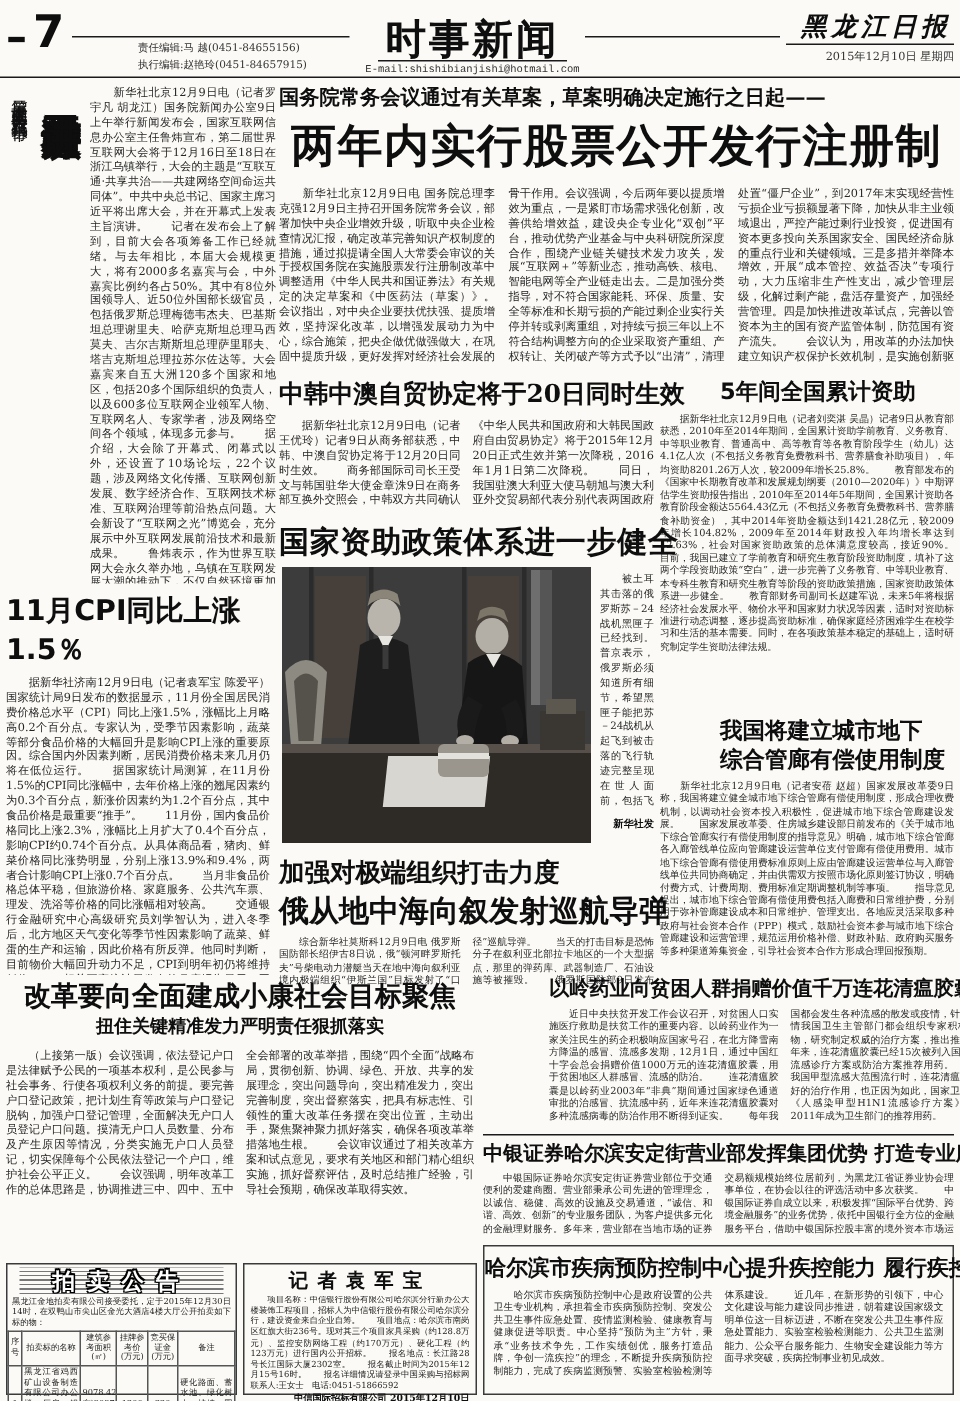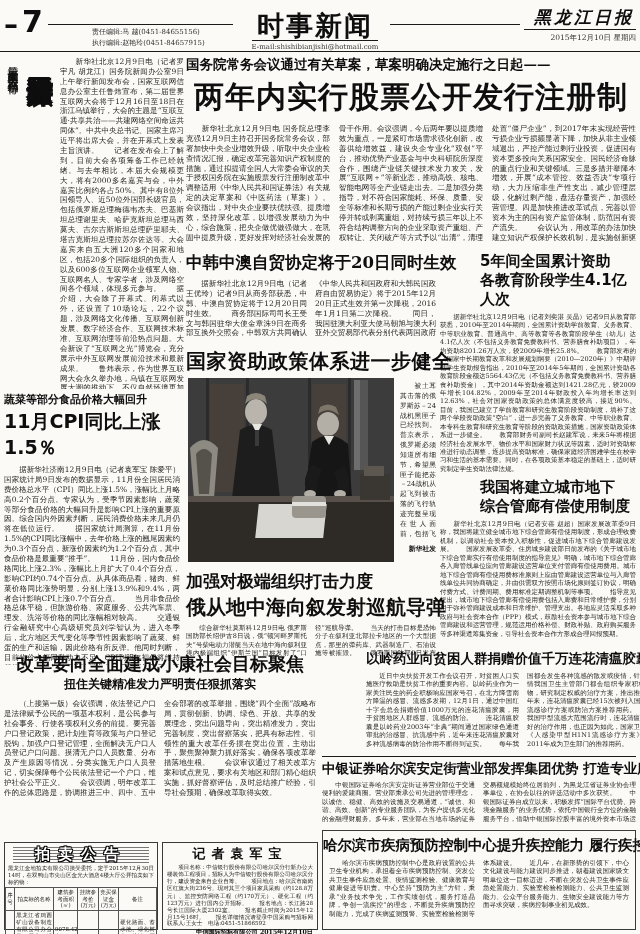--- a/index.html
+++ b/index.html
@@ -32,54 +32,52 @@
   <div class="abs" style="left:0;top:0;width:640px;height:52px;">
     <span class="abs hl" style="left:4px;top:8px;font-size:28px;">–</span>
     <span class="abs hl" style="left:22px;top:4px;font-size:30px;">7</span>
     <div class="abs rule" style="left:48px;top:24px;width:185px;height:1px;"></div>
     <div class="abs" style="left:92px;top:27px;font-size:7px;line-height:1.5;color:#333;">
       <div>责任编辑:马 越(0451-84655156)</div>
       <div>执行编辑:赵艳玲(0451-84657915)</div>
     </div>
     <div class="abs serifhl ctr" style="left:245px;top:8px;width:140px;font-size:27px;letter-spacing:2px;">时事新闻</div>
     <div class="abs rule" style="left:252px;top:40px;width:126px;height:1px;"></div>
-    <div class="abs ctr" style="left:235px;top:43px;width:160px;font-size:7px;color:#333;">E-mail:shishibianjishi@hotmail.com</div>
+    <div class="abs ctr" style="left:235px;top:43px;width:160px;font-size:7px;color:#333;font-family:Liberation Mono, monospace;">E-mail:shishibianjishi@hotmail.com</div>
     <div class="abs rule" style="left:390px;top:24px;width:130px;height:1px;"></div>
     <div class="abs serifhl" style="left:528px;top:6px;width:106px;font-size:17px;font-style:italic;letter-spacing:3px;text-align:right;">黑龙江日报</div>
     <div class="abs rule" style="left:524px;top:29px;width:112px;height:1px;"></div>
     <div class="abs" style="left:524px;top:33px;width:112px;font-size:7.5px;color:#333;text-align:right;">2015年12月10日 星期四</div>
     <div class="abs rule" style="left:0;top:51px;width:640px;height:1px;"></div>
   </div>
 
   <div class="abs" style="left:4px;top:56px;width:178px;height:334px;">
     <div class="abs vert" style="left:0;top:2px;height:330px;font-size:11px;letter-spacing:1px;color:#111;">第二届世界互联网大会十六日在乌镇举行</div>
     <div class="abs vert hl" style="left:18px;top:0;height:334px;font-size:27px;">习近平将出席并发表演讲</div>
     <div class="abs bt" style="left:56px;top:1px;width:124px;height:332px;">　　新华社北京12月9日电（记者罗宇凡 胡龙江）国务院新闻办公室9日上午举行新闻发布会，国家互联网信息办公室主任鲁炜宣布，第二届世界互联网大会将于12月16日至18日在浙江乌镇举行，大会的主题是“互联互通·共享共治——共建网络空间命运共同体”。中共中央总书记、国家主席习近平将出席大会，并在开幕式上发表主旨演讲。　　记者在发布会上了解到，目前大会各项筹备工作已经就绪。与去年相比，本届大会规模更大，将有2000多名嘉宾与会，中外嘉宾比例约各占50%。其中有8位外国领导人、近50位外国部长级官员，包括俄罗斯总理梅德韦杰夫、巴基斯坦总理谢里夫、哈萨克斯坦总理马西莫夫、吉尔吉斯斯坦总理萨里耶夫、塔吉克斯坦总理拉苏尔佐达等。大会嘉宾来自五大洲120多个国家和地区，包括20多个国际组织的负责人，以及600多位互联网企业领军人物、互联网名人、专家学者，涉及网络空间各个领域，体现多元参与。　　据介绍，大会除了开幕式、闭幕式以外，还设置了10场论坛，22个议题，涉及网络文化传播、互联网创新发展、数字经济合作、互联网技术标准、互联网治理等前沿热点问题。大会新设了“互联网之光”博览会，充分展示中外互联网发展前沿技术和最新成果。　　鲁炜表示，作为世界互联网大会永久举办地，乌镇在互联网发展大潮的推动下，不仅自然环境更加生态美、人文积淀更加醇厚，而且网络化、智能化、智慧化的水平全面提升。</div>
   </div>
 
   <div class="abs" style="left:4px;top:392px;width:176px;height:254px;">
-    <div class="hl" style="font-size:11px;">蔬菜等部分食品价格大幅回升</div>
     <div class="hl" style="font-size:19px;margin-top:2px;">11月CPI同比上涨1.5％</div>
     <div class="bt" style="margin-top:4px;height:200px;">　　据新华社济南12月9日电（记者袁军宝 陈爱平）国家统计局9日发布的数据显示，11月份全国居民消费价格总水平（CPI）同比上涨1.5%，涨幅比上月略高0.2个百分点。专家认为，受季节因素影响，蔬菜等部分食品价格的大幅回升是影响CPI上涨的重要原因。综合国内外因素判断，居民消费价格未来几月仍将在低位运行。　　据国家统计局测算，在11月份1.5%的CPI同比涨幅中，去年价格上涨的翘尾因素约为0.3个百分点，新涨价因素约为1.2个百分点，其中食品价格是最重要“推手”。　　11月份，国内食品价格同比上涨2.3%，涨幅比上月扩大了0.4个百分点，影响CPI约0.74个百分点。从具体商品看，猪肉、鲜菜价格同比涨势明显，分别上涨13.9%和9.4%，两者合计影响CPI上涨0.7个百分点。　　当月非食品价格总体平稳，但旅游价格、家庭服务、公共汽车票、理发、洗浴等价格的同比涨幅相对较高。　　交通银行金融研究中心高级研究员刘学智认为，进入冬季后，北方地区天气变化等季节性因素影响了蔬菜、鲜蛋的生产和运输，因此价格有所反弹。他同时判断，目前物价大幅回升动力不足，CPI到明年初仍将维持低位。　　相关国家统计局发布的月度报告显示，工业领域价格跌势延续。截至11月份，全国工业生产者出厂价格（PPI）已经连续44个月维持在同比－5.9%的较深跌幅水平。　　据国家统计局城市司高级统计师余秋梅介绍，石油加工、黑色金属冶炼和压延加工、有色金属冶炼和压延加工、化学原料和化学制品制造业出厂价格同比分别下降20.6%、19.9%、13.5%和7.9%，合计影响当月PPI同比下降约3.3个百分点，占总跌幅56%左右。</div>
   </div>
 
   <div class="abs" style="left:186px;top:56px;width:450px;height:194px;">
     <div class="serifhl" style="font-size:13.5px;">国务院常务会议通过有关草案，草案明确决定施行之日起——</div>
     <div class="hl ctr" style="font-size:30px;letter-spacing:1px;margin-top:3px;text-align:center;">两年内实行股票公开发行注册制</div>
     <div class="bt cols3" style="margin-top:6px;height:128px;">　　新华社北京12月9日电 国务院总理李克强12月9日主持召开国务院常务会议，部署加快中央企业增效升级，听取中央企业检查情况汇报，确定改革完善知识产权制度的措施，通过拟提请全国人大常委会审议的关于授权国务院在实施股票发行注册制改革中调整适用《中华人民共和国证券法》有关规定的决定草案和《中医药法（草案）》。　　会议指出，对中央企业要扶优扶强、提质增效，坚持深化改革，以增强发展动力为中心，综合施策，把央企做优做强做大，在巩固中提质升级，更好发挥对经济社会发展的骨干作用。会议强调，今后两年要以提质增效为重点，一是紧盯市场需求强化创新，改善供给增效益，建设央企专业化“双创”平台，推动优势产业基金与中央科研院所深度合作，围绕产业链关键技术发力攻关，发展“互联网＋”等新业态，推动高铁、核电、智能电网等全产业链走出去。二是加强分类指导，对不符合国家能耗、环保、质量、安全等标准和长期亏损的产能过剩企业实行关停并转或剥离重组，对持续亏损三年以上不符合结构调整方向的企业采取资产重组、产权转让、关闭破产等方式予以“出清”，清理处置“僵尸企业”，到2017年末实现经营性亏损企业亏损额显著下降，加快从非主业领域退出，严控产能过剩行业投资，促进国有资本更多投向关系国家安全、国民经济命脉的重点行业和关键领域。三是多措并举降本增效，开展“成本管控、效益否决”专项行动，大力压缩非生产性支出，减少管理层级，化解过剩产能，盘活存量资产，加强经营管理。四是加快推进改革试点，完善以管资本为主的国有资产监管体制，防范国有资产流失。　　会议认为，用改革的办法加快建立知识产权保护长效机制，是实施创新驱动发展战略的重要保障。会议确定，一要实行严格的知识产权保护，对侵权假冒行为加大查处力度，提高法定赔偿上限，将故意侵权纳入企业和个人信用记录，震慑侵权假冒、恶意抢注和限制竞争等行为。二要简化申请和注册流程，实现知识产权在线登记、申请和审批，降低专利申请和维持费用。三要健全职务发明的产权归属和利益分享机制。　　会议通过了拟提请全国人大常委会审议的决定草案，草案明确自决定施行之日起两年内实行股票公开发行注册制，注册制具体实施方案由国务院作出规定，报全国人大常委会备案。会议还通过《中医药法（草案）》，坚持扶持与规范并重，完善中医药管理制度，保障和促进中医药事业发展。</div>
   </div>
 
   <div class="abs" style="left:186px;top:252px;width:250px;height:94px;">
     <div class="serifhl" style="font-size:16.5px;white-space:nowrap;">中韩中澳自贸协定将于20日同时生效</div>
     <div class="bt cols2" style="margin-top:5px;height:66px;">　　据新华社北京12月9日电（记者王优玲）记者9日从商务部获悉，中韩、中澳自贸协定将于12月20日同时生效。　　商务部国际司司长王受文与韩国驻华大使金章洙9日在商务部互换外交照会，中韩双方共同确认《中华人民共和国政府和大韩民国政府自由贸易协定》将于2015年12月20日正式生效并第一次降税，2016年1月1日第二次降税。　　同日，我国驻澳大利亚大使马朝旭与澳大利亚外交贸易部代表分别代表两国政府在堪培拉互换外交照会，双方共同确认《中华人民共和国政府和澳大利亚政府自由贸易协定》将于2015年12月20日正式生效并第一次降税，2016年1月1日第二次降税。　　中韩、中澳自贸协定生效是中韩两国间和中澳两国间的一件大事，都迈出了一大步，将提升双边投资贸易自由化、便利化水平，提高双边投资的可预见性，两国间的货物、资本、人员等的自由流动将进一步加强，为业界创造更加公平的贸易和投资环境。</div>
   </div>
 
   <div class="abs" style="left:440px;top:252px;width:196px;height:224px;">
     <div class="hl" style="font-size:15px;padding-left:40px;">5年间全国累计资助</div>
-    <div class="hl" style="font-size:15px;padding-left:40px;">各教育阶段学生4.1亿人次</div>
     <div class="bt-sm" style="margin-top:4px;height:178px;">　　据新华社北京12月9日电（记者刘奕湛 吴晶）记者9日从教育部获悉，2010年至2014年期间，全国累计资助学前教育、义务教育、中等职业教育、普通高中、高等教育等各教育阶段学生（幼儿）达4.1亿人次（不包括义务教育免费教科书、营养膳食补助项目），年均资助8201.26万人次，较2009年增长25.8%。　　教育部发布的《国家中长期教育改革和发展规划纲要（2010—2020年）》中期评估学生资助报告指出，2010年至2014年5年期间，全国累计资助各教育阶段金额达5564.43亿元（不包括义务教育免费教科书、营养膳食补助资金），其中2014年资助金额达到1421.28亿元，较2009年增长104.82%，2009年至2014年财政投入年均增长率达到12.63%，社会对国家资助政策的总体满意度较高，接近90%。　　目前，我国已建立了学前教育和研究生教育阶段资助制度，填补了这两个学段资助政策“空白”，进一步完善了义务教育、中等职业教育、本专科生教育和研究生教育等阶段的资助政策措施，国家资助政策体系进一步健全。　　教育部财务司副司长赵建军说，未来5年将根据经济社会发展水平、物价水平和国家财力状况等因素，适时对资助标准进行动态调整，逐步提高资助标准，确保家庭经济困难学生在校学习和生活的基本需要。同时，在各项政策基本稳定的基础上，适时研究制定学生资助法律法规。</div>
   </div>
 
   <div class="abs" style="left:186px;top:348px;width:250px;height:220px;">
     <div class="hl" style="font-size:20px;white-space:nowrap;letter-spacing:0.5px;">国家资助政策体系进一步健全</div>
     <svg class="abs" style="left:2px;top:30px;" width="206" height="184" viewBox="0 0 206 184">
       <rect x="0" y="0" width="206" height="184" fill="#4a4a4a"></rect>
       <rect x="0" y="0" width="206" height="120" fill="#3c3c3c"></rect>
       <rect x="18" y="0" width="3" height="120" fill="#2b2b2b"></rect>
       <rect x="58" y="0" width="3" height="120" fill="#2b2b2b"></rect>

